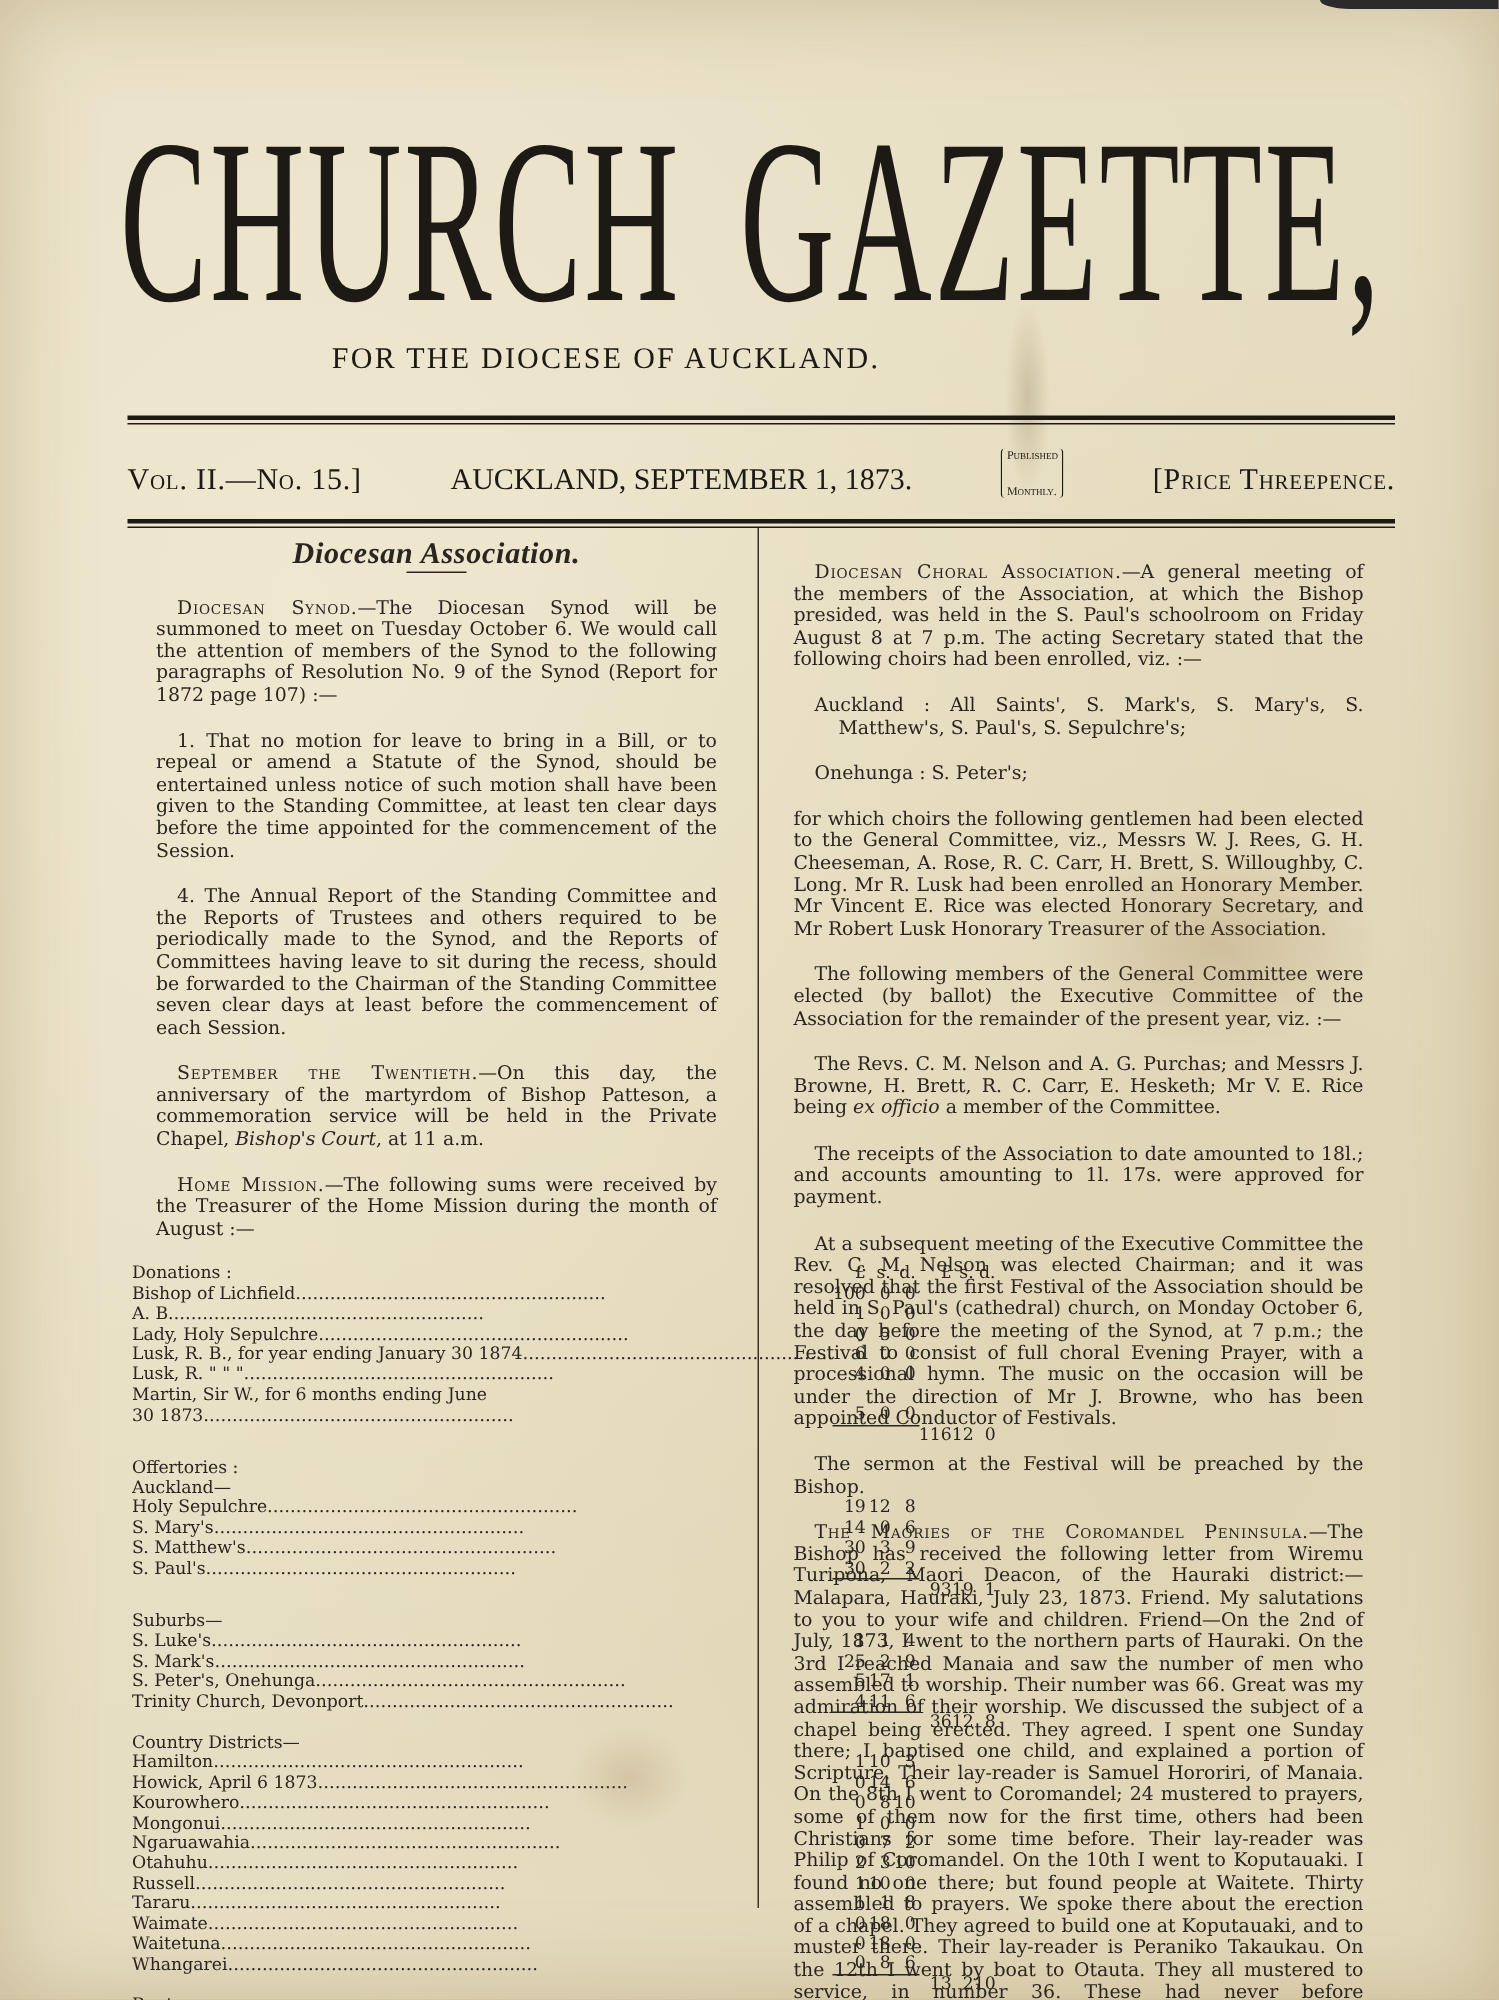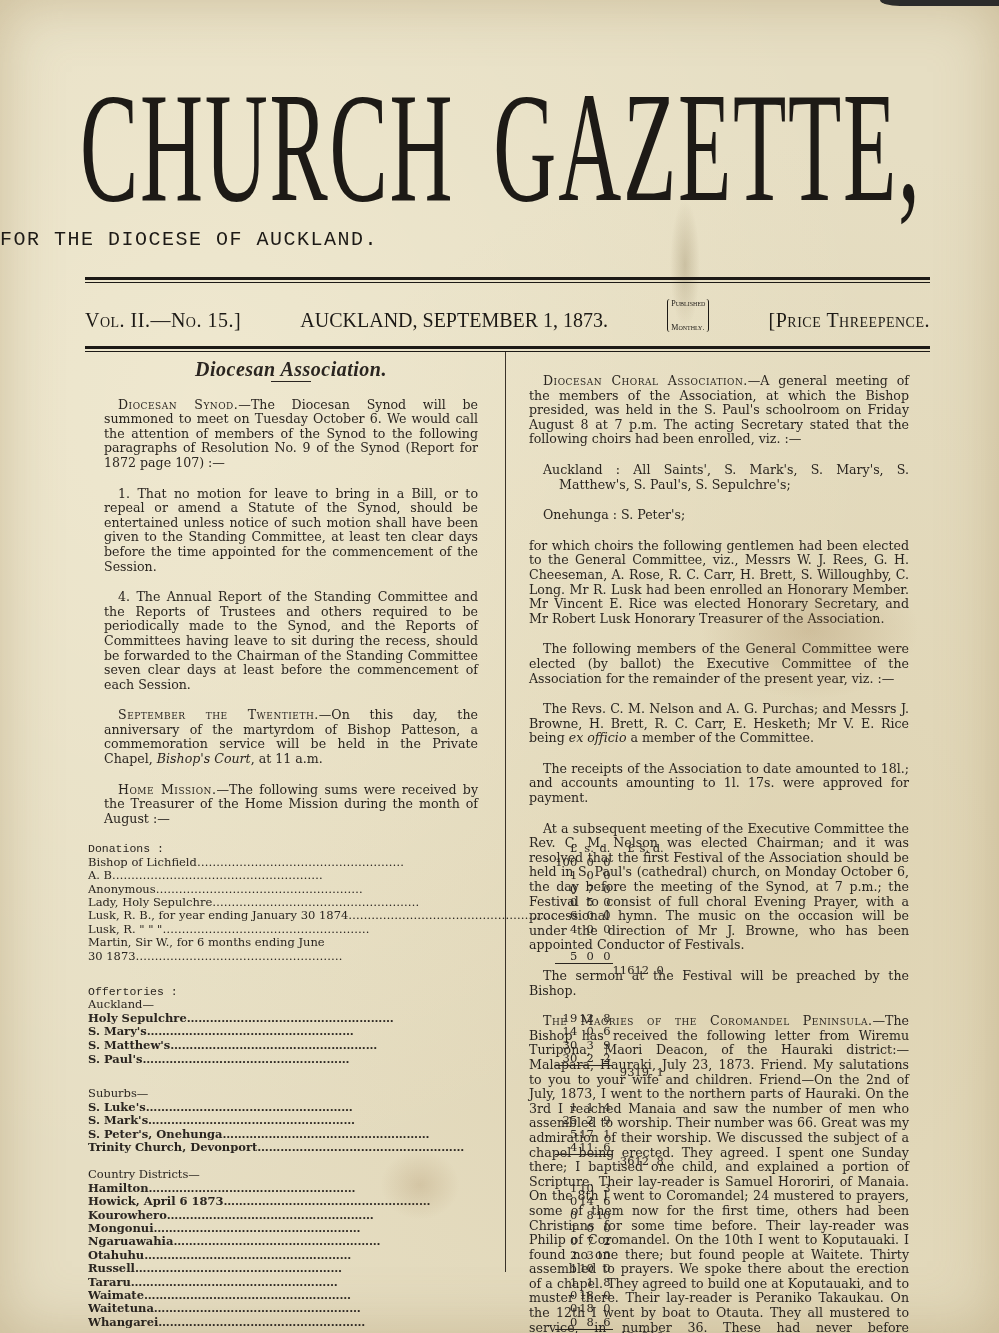--- a/index.html
+++ b/index.html
@@ -21,22 +21,22 @@
   .masthead {
     position:absolute; left:80px; top:78px; width:850px; height:140px;
     font-family:"Liberation Serif", serif;
     font-size:156px; line-height:140px; letter-spacing:3px;
     color:#1d1a16; white-space:nowrap;
     transform:scaleX(0.56); transform-origin:left top;
     font-weight:normal;
   }
   .masthead .w2 { margin-left:70px; }
   .subtitle {
-    position:absolute; left:0; width:808px; top:228px; text-align:left;
-    font-family:Liberation Mono, monospace; font-size:20px; letter-spacing:1.5px; color:#1d1a16;
+    position:absolute; left:0; width:808px; top:228px; text-align:center;
+    font-family:Liberation Serif, serif; font-size:20px; letter-spacing:1.5px; color:#1d1a16;
   }
   .rule-thick { position:absolute; left:85px; width:845px; top:277px; height:3px; background:#1d1a16; }
   .rule-thin  { position:absolute; left:85px; width:845px; top:282px; height:1px; background:#1d1a16; }
   .dateline {
     position:absolute; left:85px; width:845px; top:300px; height:32px;
     font-family:"Liberation Serif", serif; font-size:20px; color:#1d1a16;
     display:flex; align-items:flex-end; justify-content:space-between;
   }
   .dateline .sc { font-variant:small-caps; }
   .pubmon {
@@ -61,23 +61,23 @@
   .shortrule { width:40px; height:1px; background:#2a2520; margin:4px auto 12px; }
   .hang { padding-left:30px; text-indent:-16px !important; }
 
   table.acct { border-collapse:collapse; width:100%; margin-top:8px; font-size:11.5px; line-height:13.4px; }
   table.acct td { padding:0; vertical-align:bottom; white-space:nowrap; }
   table.acct td.lbl { width:272px; overflow:hidden; }
   table.acct td.n { text-align:right; width:22px; padding-right:2px; }
   table.acct td.n.pound { width:28px; }
   table.acct td.sum { text-align:right; width:26px; }
   .dots { display:inline-block; }
-  .l0 { padding-left:0;font-family:Liberation Mono, monospace; }
+  .l0 { padding-left:0; }
   .l1 { padding-left:14px; }
-  .l2 { padding-left:28px;font-weight:bold; }
+  .l2 { padding-left:28px; }
   .l3 { padding-left:48px; }
   .rulecell { border-top:1px solid #2a2520; }
   .stain1 { position:absolute; left:700px; top:560px; width:220px; height:140px;
     background:radial-gradient(ellipse, rgba(140,100,50,0.22), transparent 70%); pointer-events:none; }
   .stain2 { position:absolute; left:380px; top:1150px; width:80px; height:70px;
     background:radial-gradient(ellipse, rgba(140,100,50,0.18), transparent 70%); pointer-events:none; }
   .stain3 { position:absolute; left:670px; top:200px; width:30px; height:130px;
     background:radial-gradient(ellipse, rgba(120,100,60,0.25), transparent 70%); pointer-events:none; }
 </style>
 </head>
@@ -144,29 +144,20 @@
           <tr>
             <td class="lbl l1"><span>A. B.</span><span class="dots"> ………………………………………………</span></td>
             <td class="n pound">1</td>
             <td class="n">0</td>
             <td class="n">0</td>
             <td class="sum"></td>
             <td class="sum"></td>
             <td class="sum"></td>
           </tr>
           <tr>
-            <td class="lbl l1"><span>Anonymous</span><span class="dots"> ………………………………………………</span></td>
-            <td class="n pound">0</td>
-            <td class="n">7</td>
-            <td class="n">0</td>
-            <td class="sum"></td>
-            <td class="sum"></td>
-            <td class="sum"></td>
-          </tr>
-          <tr>
             <td class="lbl l1"><span>Lady, Holy Sepulchre</span><span class="dots"> ………………………………………………</span></td>
             <td class="n pound">0</td>
             <td class="n">5</td>
             <td class="n">0</td>
             <td class="sum"></td>
             <td class="sum"></td>
             <td class="sum"></td>
           </tr>
           <tr>
             <td class="lbl l1"><span>Lusk, R. B., for year ending January 30 1874</span><span class="dots"> ………………………………………………</span></td>

